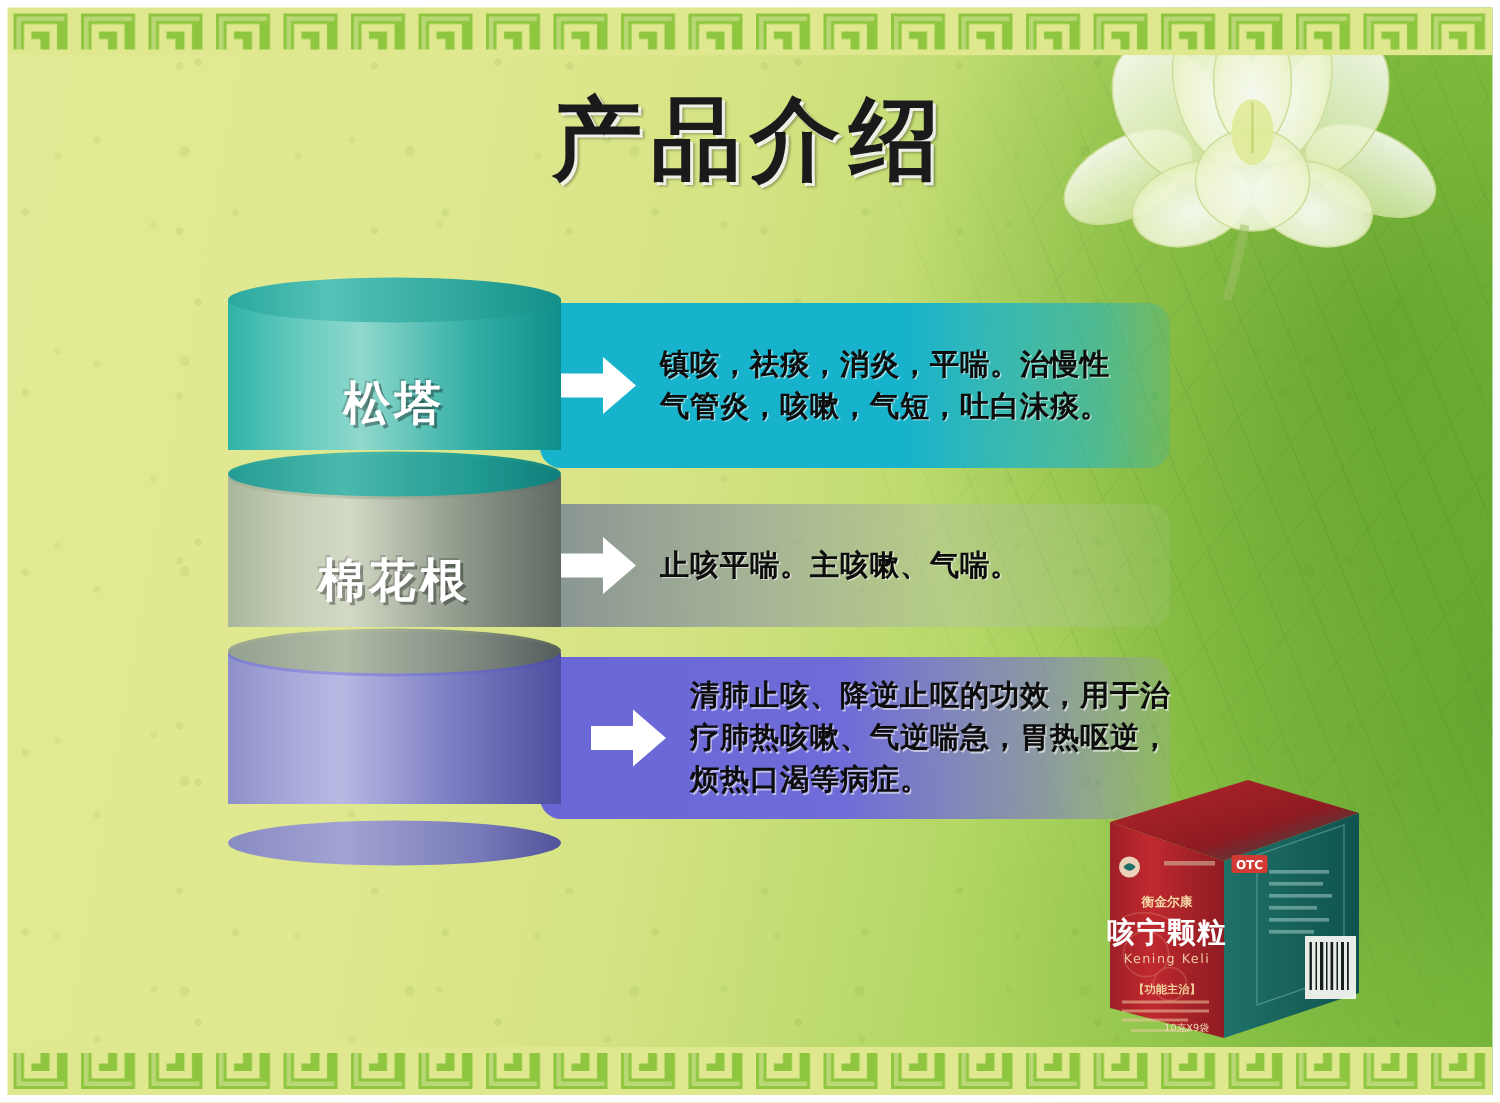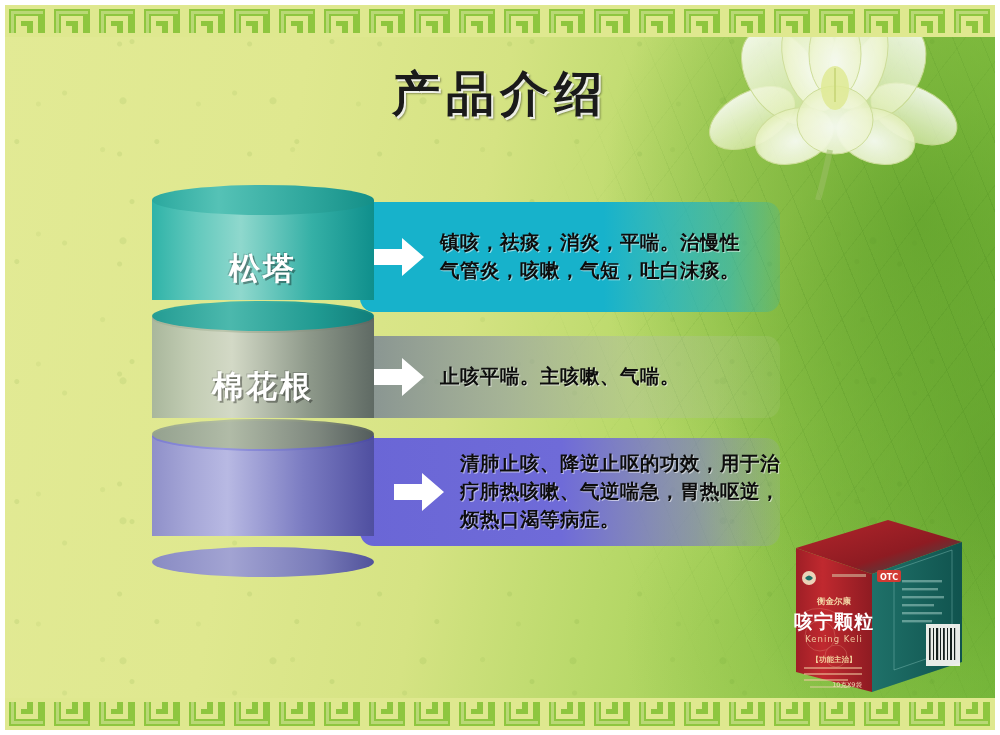--- a/index.html
+++ b/index.html
@@ -91,21 +91,21 @@
     z-index:40; overflow:hidden;
   }
   #meander-top    { top:5px; }
   #meander-bottom { bottom:5px; }
   .meander svg { display:block; height:32px; }
 
   
   #title {
     position:absolute; left:0; top:62px; width:1000px;
     text-align:center;
-    font-size:48px; line-height:62px;
+    font-size:60px; line-height:62px;
     font-weight:700; letter-spacing:6px;
     color:#1a1a1a;
     text-shadow:2px 2px 0 rgba(255,255,255,.85), 3px 3px 2px rgba(0,0,0,.35);
     z-index:20;
   }
 
   
   #cylinder-stack {
     position:absolute; left:152px; top:186px;
     width:222px; height:356px;
@@ -207,21 +207,21 @@
     background:linear-gradient(90deg,rgba(128,140,146,.92) 0%,rgba(150,162,160,.72) 34%,rgba(175,186,172,.40) 64%,rgba(200,210,180,.12) 100%);
   }
   #callout-3 {
     left:360px; top:438px; width:420px; height:108px;
     background:linear-gradient(90deg,#6a66d6 0%,#6f6bd8 48%,rgba(122,120,200,.62) 80%,rgba(160,170,180,.22) 100%);
     justify-content:flex-end;
   }
 
   
   #product-box {
-    position:absolute; left:776px; top:504px;
+    position:absolute; left:720px; top:504px;
     width:200px; height:200px;
     z-index:30;
   }
   #product-box svg { display:block; width:200px; height:200px; }
   .box-txt { font-family:"DejaVu Sans","Liberation Sans",sans-serif; }
 </style>
 </head>
 <body>
 
 <div id="slide">

